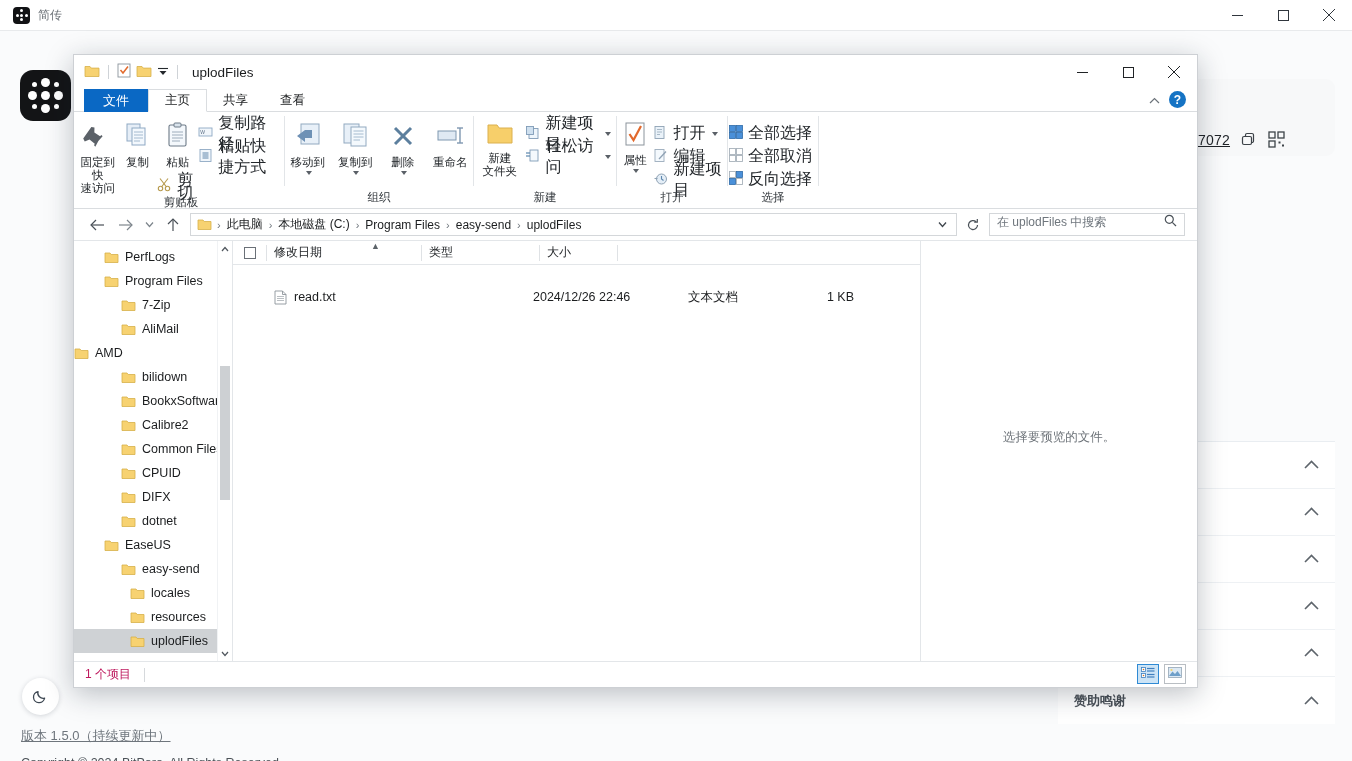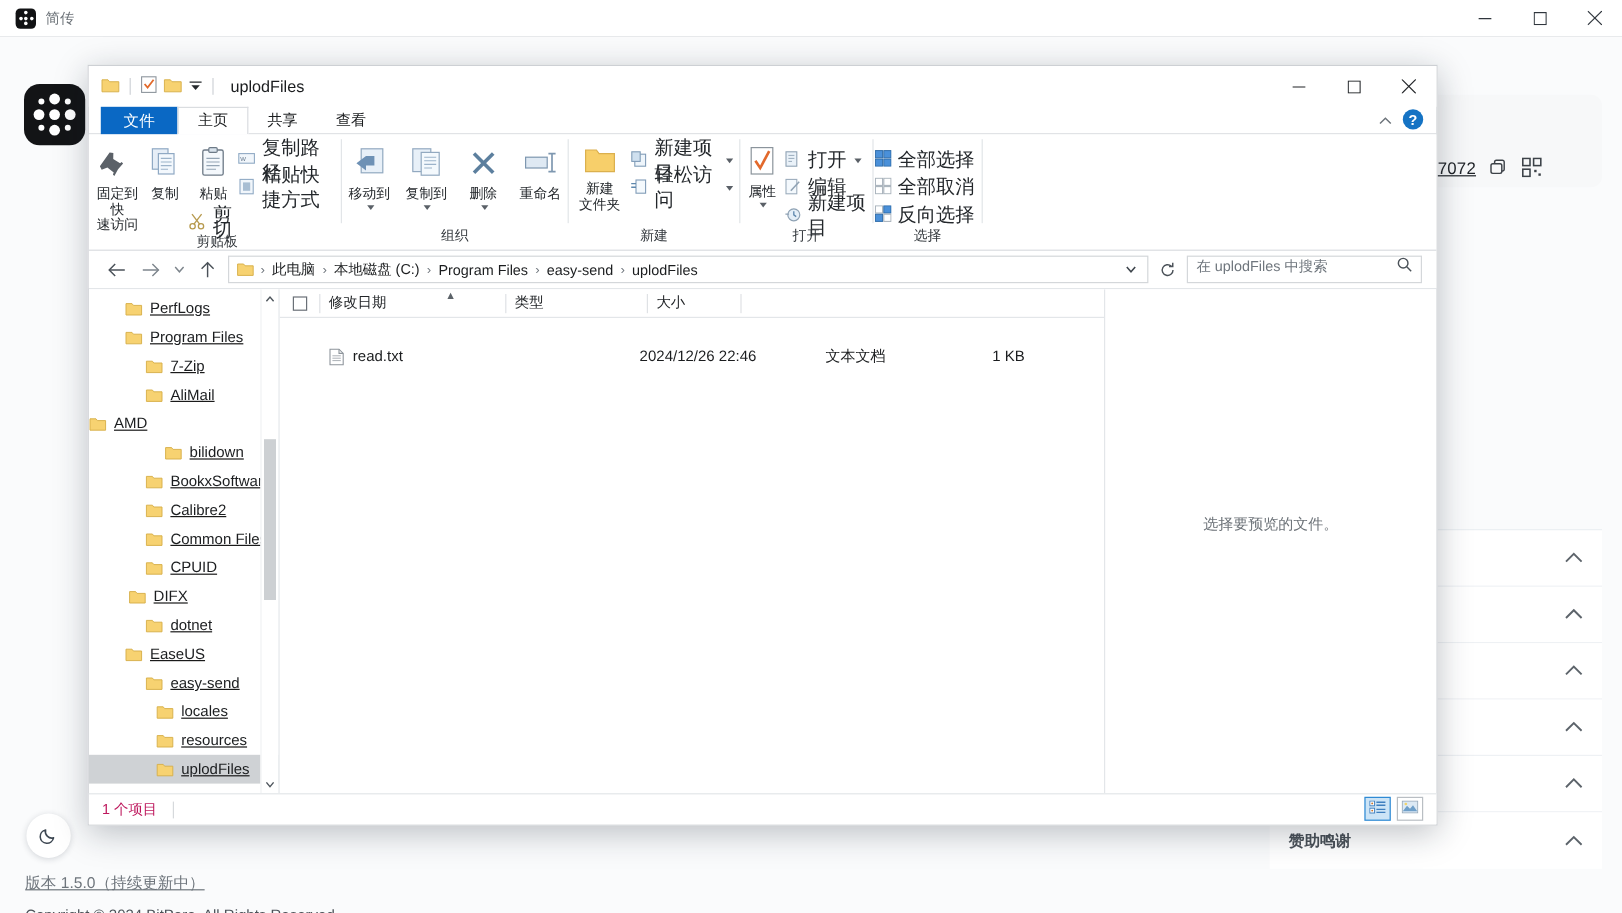--- a/index.html
+++ b/index.html
@@ -182,21 +182,20 @@
     display:flex; align-items:flex-start; padding:0 7px; gap:6px;
   }
   .searchbox .ph { flex:1; font-size:12px; color:#6f767d; }
 
   
   .ex-main { flex:1; display:flex; overflow:hidden; border-top:1px solid #e3e6e9; }
 
   .tree {
     width:159px; flex:none; background:#fff; position:relative; overflow:hidden;
     border-right:1px solid #e3e6e9;
-    text-decoration:underline;
   }
   .tree-inner { padding-top:4px; }
   .tree-row {
     height:24px; display:flex; align-items:center; gap:6px; font-size:12.5px;
     color:#1b1d1f; white-space:nowrap; overflow:hidden;
   }
   .tree-row.sel { background:#cfd2d5; }
   .tree-scroll {
     position:absolute; right:0; top:0; bottom:0; width:15px; background:#fff;
     border-left:1px solid #f0f2f4;
@@ -822,21 +821,21 @@
           <span>AliMail</span>
         </div>
         <div class="tree-row" style="">
           <span style="display:flex;flex:none">
             <svg width="15" height="13" viewBox="0 0 15 13">
                 <path d="M1 2h5l1.2 1.5H14V11.5H1z" fill="#f7d271" stroke="#d7b04a" stroke-width=".8"></path>
               </svg>
           </span>
           <span>AMD</span>
         </div>
-        <div class="tree-row" style="padding-left:63px">
+        <div class="tree-row" style="padding-left:47px">
           <span style="display:flex;flex:none">
             <svg width="15" height="13" viewBox="0 0 15 13">
                 <path d="M1 2h5l1.2 1.5H14V11.5H1z" fill="#f7d271" stroke="#d7b04a" stroke-width=".8"></path>
               </svg>
           </span>
           <span>bilidown</span>
         </div>
         <div class="tree-row" style="padding-left:47px">
           <span style="display:flex;flex:none">
             <svg width="15" height="13" viewBox="0 0 15 13">
@@ -862,21 +861,21 @@
           <span>Common Files</span>
         </div>
         <div class="tree-row" style="padding-left:47px">
           <span style="display:flex;flex:none">
             <svg width="15" height="13" viewBox="0 0 15 13">
                 <path d="M1 2h5l1.2 1.5H14V11.5H1z" fill="#f7d271" stroke="#d7b04a" stroke-width=".8"></path>
               </svg>
           </span>
           <span>CPUID</span>
         </div>
-        <div class="tree-row" style="padding-left:33px">
+        <div class="tree-row" style="padding-left:47px">
           <span style="display:flex;flex:none">
             <svg width="15" height="13" viewBox="0 0 15 13">
                 <path d="M1 2h5l1.2 1.5H14V11.5H1z" fill="#f7d271" stroke="#d7b04a" stroke-width=".8"></path>
               </svg>
           </span>
           <span>DIFX</span>
         </div>
         <div class="tree-row" style="padding-left:47px">
           <span style="display:flex;flex:none">
             <svg width="15" height="13" viewBox="0 0 15 13">

